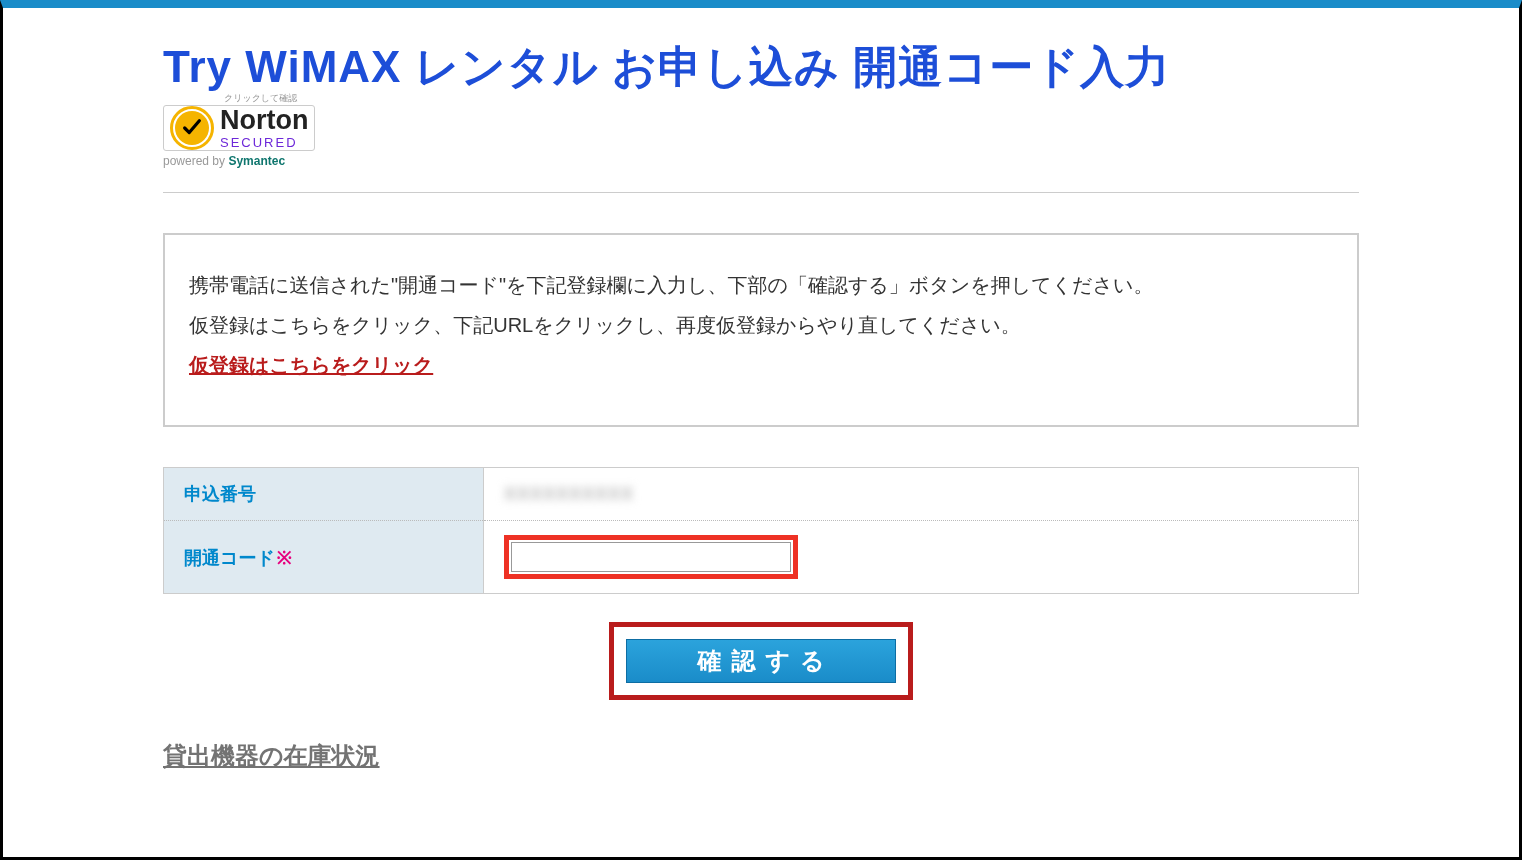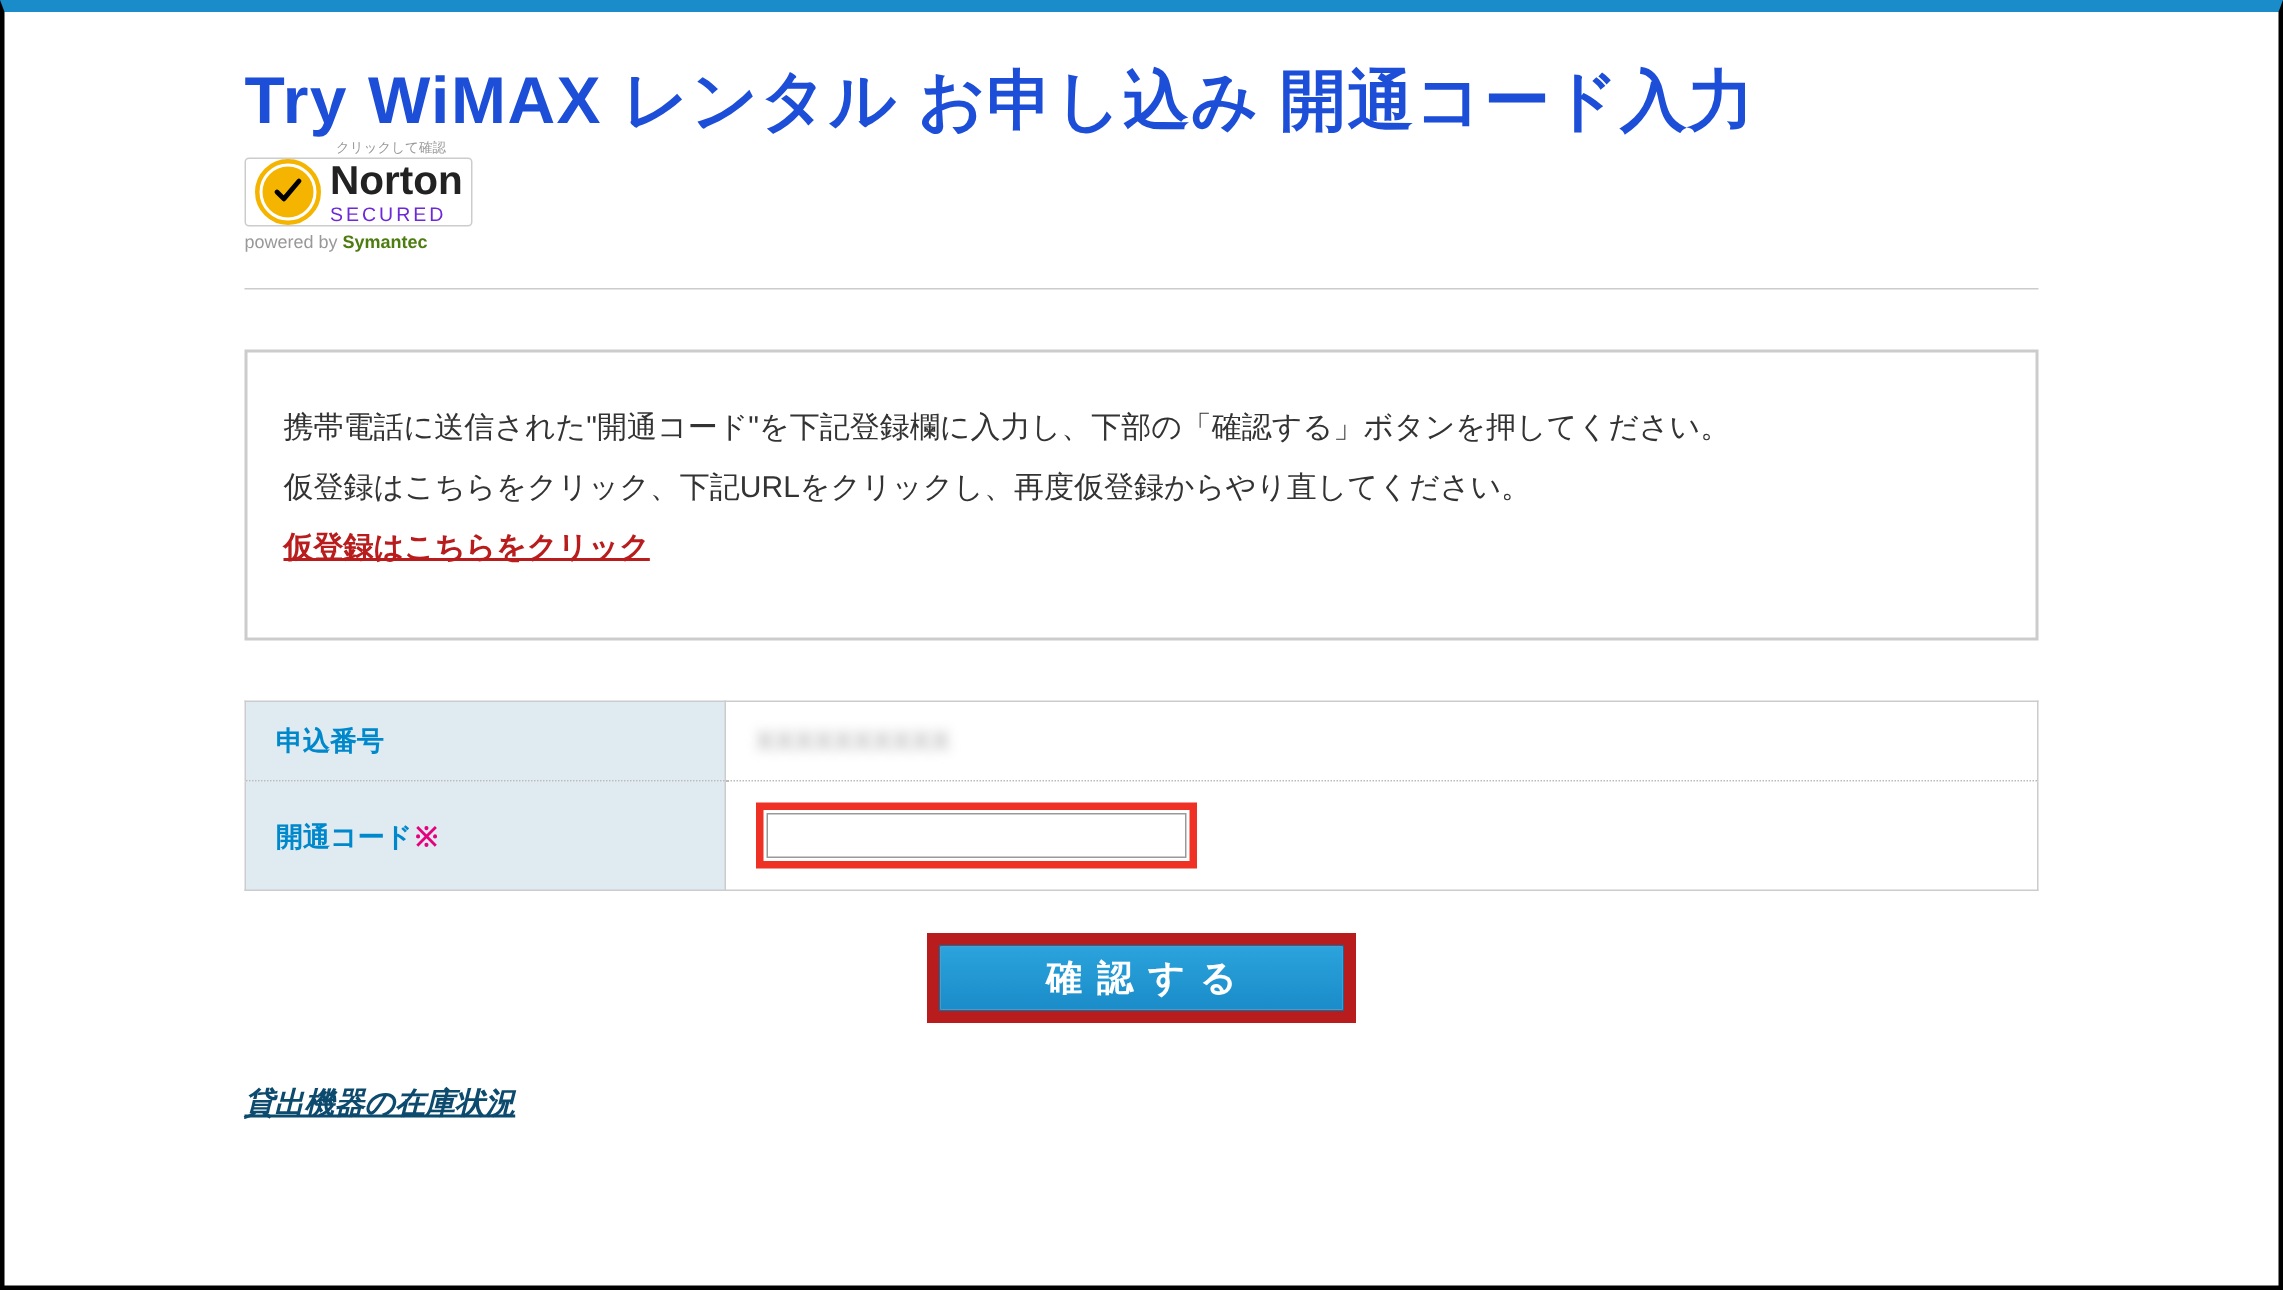--- a/index.html
+++ b/index.html
@@ -89,21 +89,21 @@
       letter-spacing: 2px;
       font-family: Arial, sans-serif;
     }
     .norton-powered {
       font-size: 12px;
       color: #999;
       margin-top: 3px;
       font-family: Arial, sans-serif;
     }
     .norton-powered b {
-      color: #4d7c0f;
+      color: #0f766e;
     }
     hr.divider {
       border: none;
       border-top: 1px solid #ccc;
       margin: 8px 0 40px 0;
     }
     .instruction-box {
       border: 2px solid #ccc;
       padding: 30px 24px 40px 24px;
       margin-bottom: 40px;
@@ -168,45 +168,44 @@
       height: 30px;
       border: 1px solid #999;
       padding: 2px 6px;
       font-size: 16px;
     }
     .button-row {
       text-align: center;
       margin-bottom: 40px;
     }
     .button-highlight-wrap {
-      border: 8px solid #b91c1c;
+      border: 5px solid #b91c1c;
       display: inline-block;
-      padding: 0;
+      padding: 12px;
     }
     .confirm-button {
       background: linear-gradient(to bottom, #2ba3dc 0%, #1a8cc9 100%);
       border: 1px solid #0d6da3;
       color: #fff;
       font-size: 24px;
       font-weight: bold;
       letter-spacing: 10px;
       padding: 8px 50px 8px 60px;
       cursor: pointer;
       width: 270px;
       height: 44px;
       display: flex;
       align-items: center;
       justify-content: center;
     }
     .stock-link {
-      color: #0c4a6e;
-      font-weight: bold;
-      font-size: 20px;
+      color: #737373;
+      font-weight: bold;
+      font-size: 24px;
       text-decoration: underline;
-      font-style: italic;
     }
   </style>
 </head>
 <body>
 
 <div class="container">
   <h1 class="page-title">Try WiMAX レンタル お申し込み 開通コード入力</h1>
 
   <div class="norton-badge">
     <div class="norton-top">

